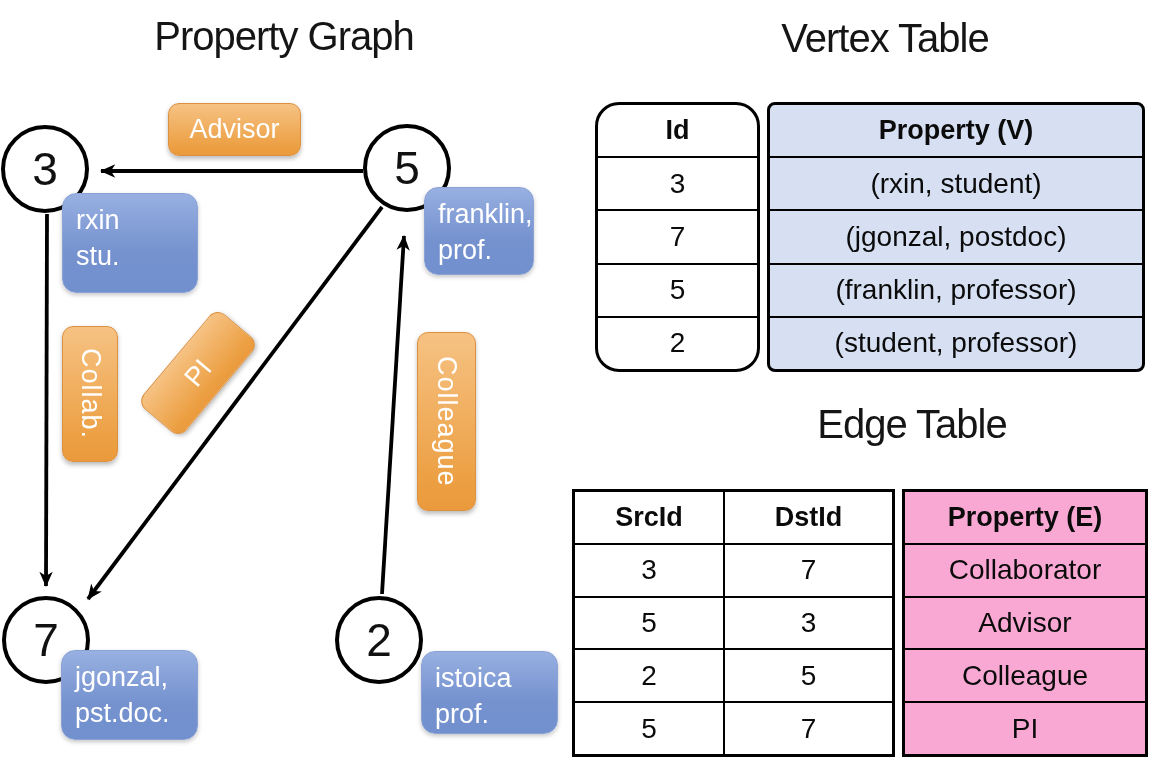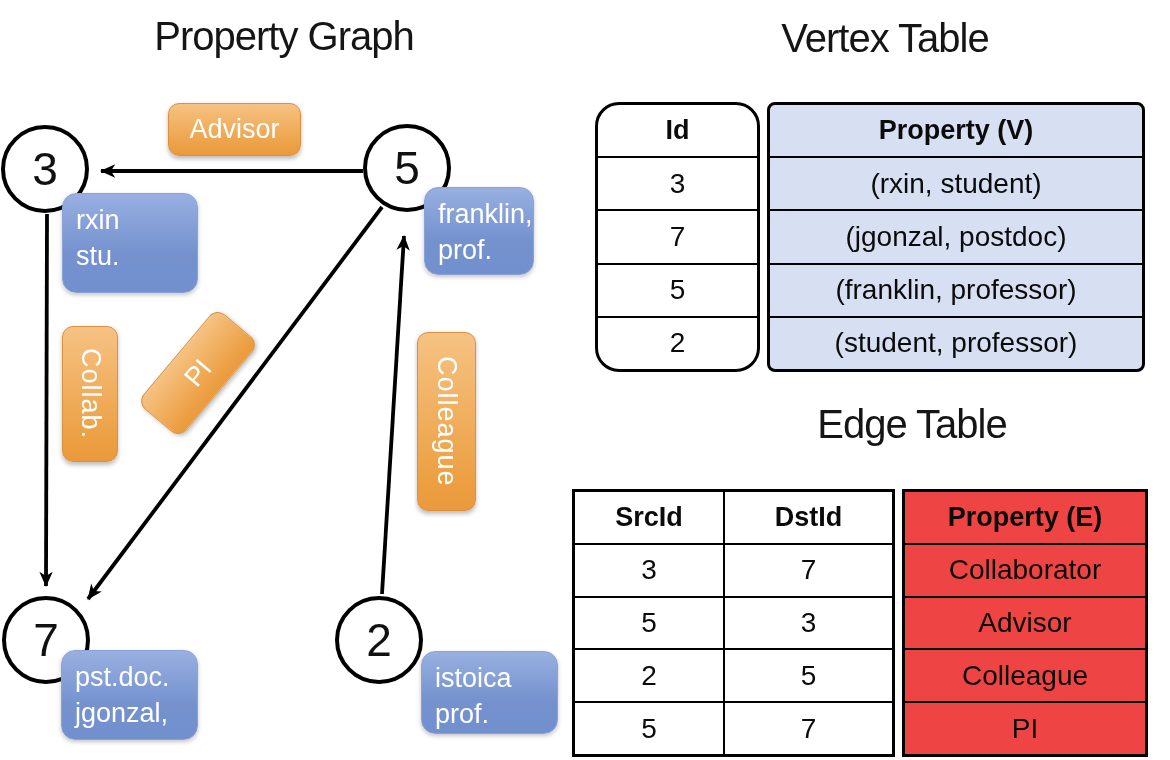--- a/index.html
+++ b/index.html
@@ -39,21 +39,21 @@
   }
   .trow{flex:1;display:flex;align-items:stretch;border-bottom:2px solid #000;}
   .trow:last-child{border-bottom:none;}
   .tcell{
     flex:1;display:flex;align-items:center;justify-content:center;
     font-size:28px;color:#0b0b0b;white-space:nowrap;
   }
   .tcell.divr{border-right:2px solid #000;}
   .hdr .tcell{font-weight:bold;font-size:27px;}
   .sub.bluefill{background:#D6E0F2;}
-  .sub.tanfill{background:#ef4444;}
+  .sub.tanfill{background:#f9a8d4;}
 </style>
 </head>
 <body>
 
 <div class="slide">
 
   <div class="panel-title" style="left:0;top:14px;width:568px;">Property Graph</div>
 
   <svg class="edges-svg" viewBox="0 0 570 760">
     <defs>
@@ -87,22 +87,22 @@
 
   <div class="vbox" style="left:62px;top:185px;width:136px;height:100px;margin-top:8px;">
     <div>rxin</div>
     <div>stu.</div>
   </div>
   <div class="vbox" style="left:424px;top:187px;width:110px;height:88px;">
     <div>franklin,</div>
     <div>prof.</div>
   </div>
   <div class="vbox" style="left:61px;top:650px;width:137px;height:90px;">
+    <div>jgonzal,</div>
     <div>pst.doc.</div>
-    <div>jgonzal,</div>
   </div>
   <div class="vbox" style="left:421px;top:651px;width:137px;height:83px;">
     <div>istoica</div>
     <div>prof.</div>
   </div>
 
   <div class="panel-title" style="left:600px;top:16px;width:570px;">Vertex Table</div>
 
   <div class="dtable" style="left:595px;top:102px;">
     <div class="sub" style="width:165px;height:270px;border-radius:24px;">

